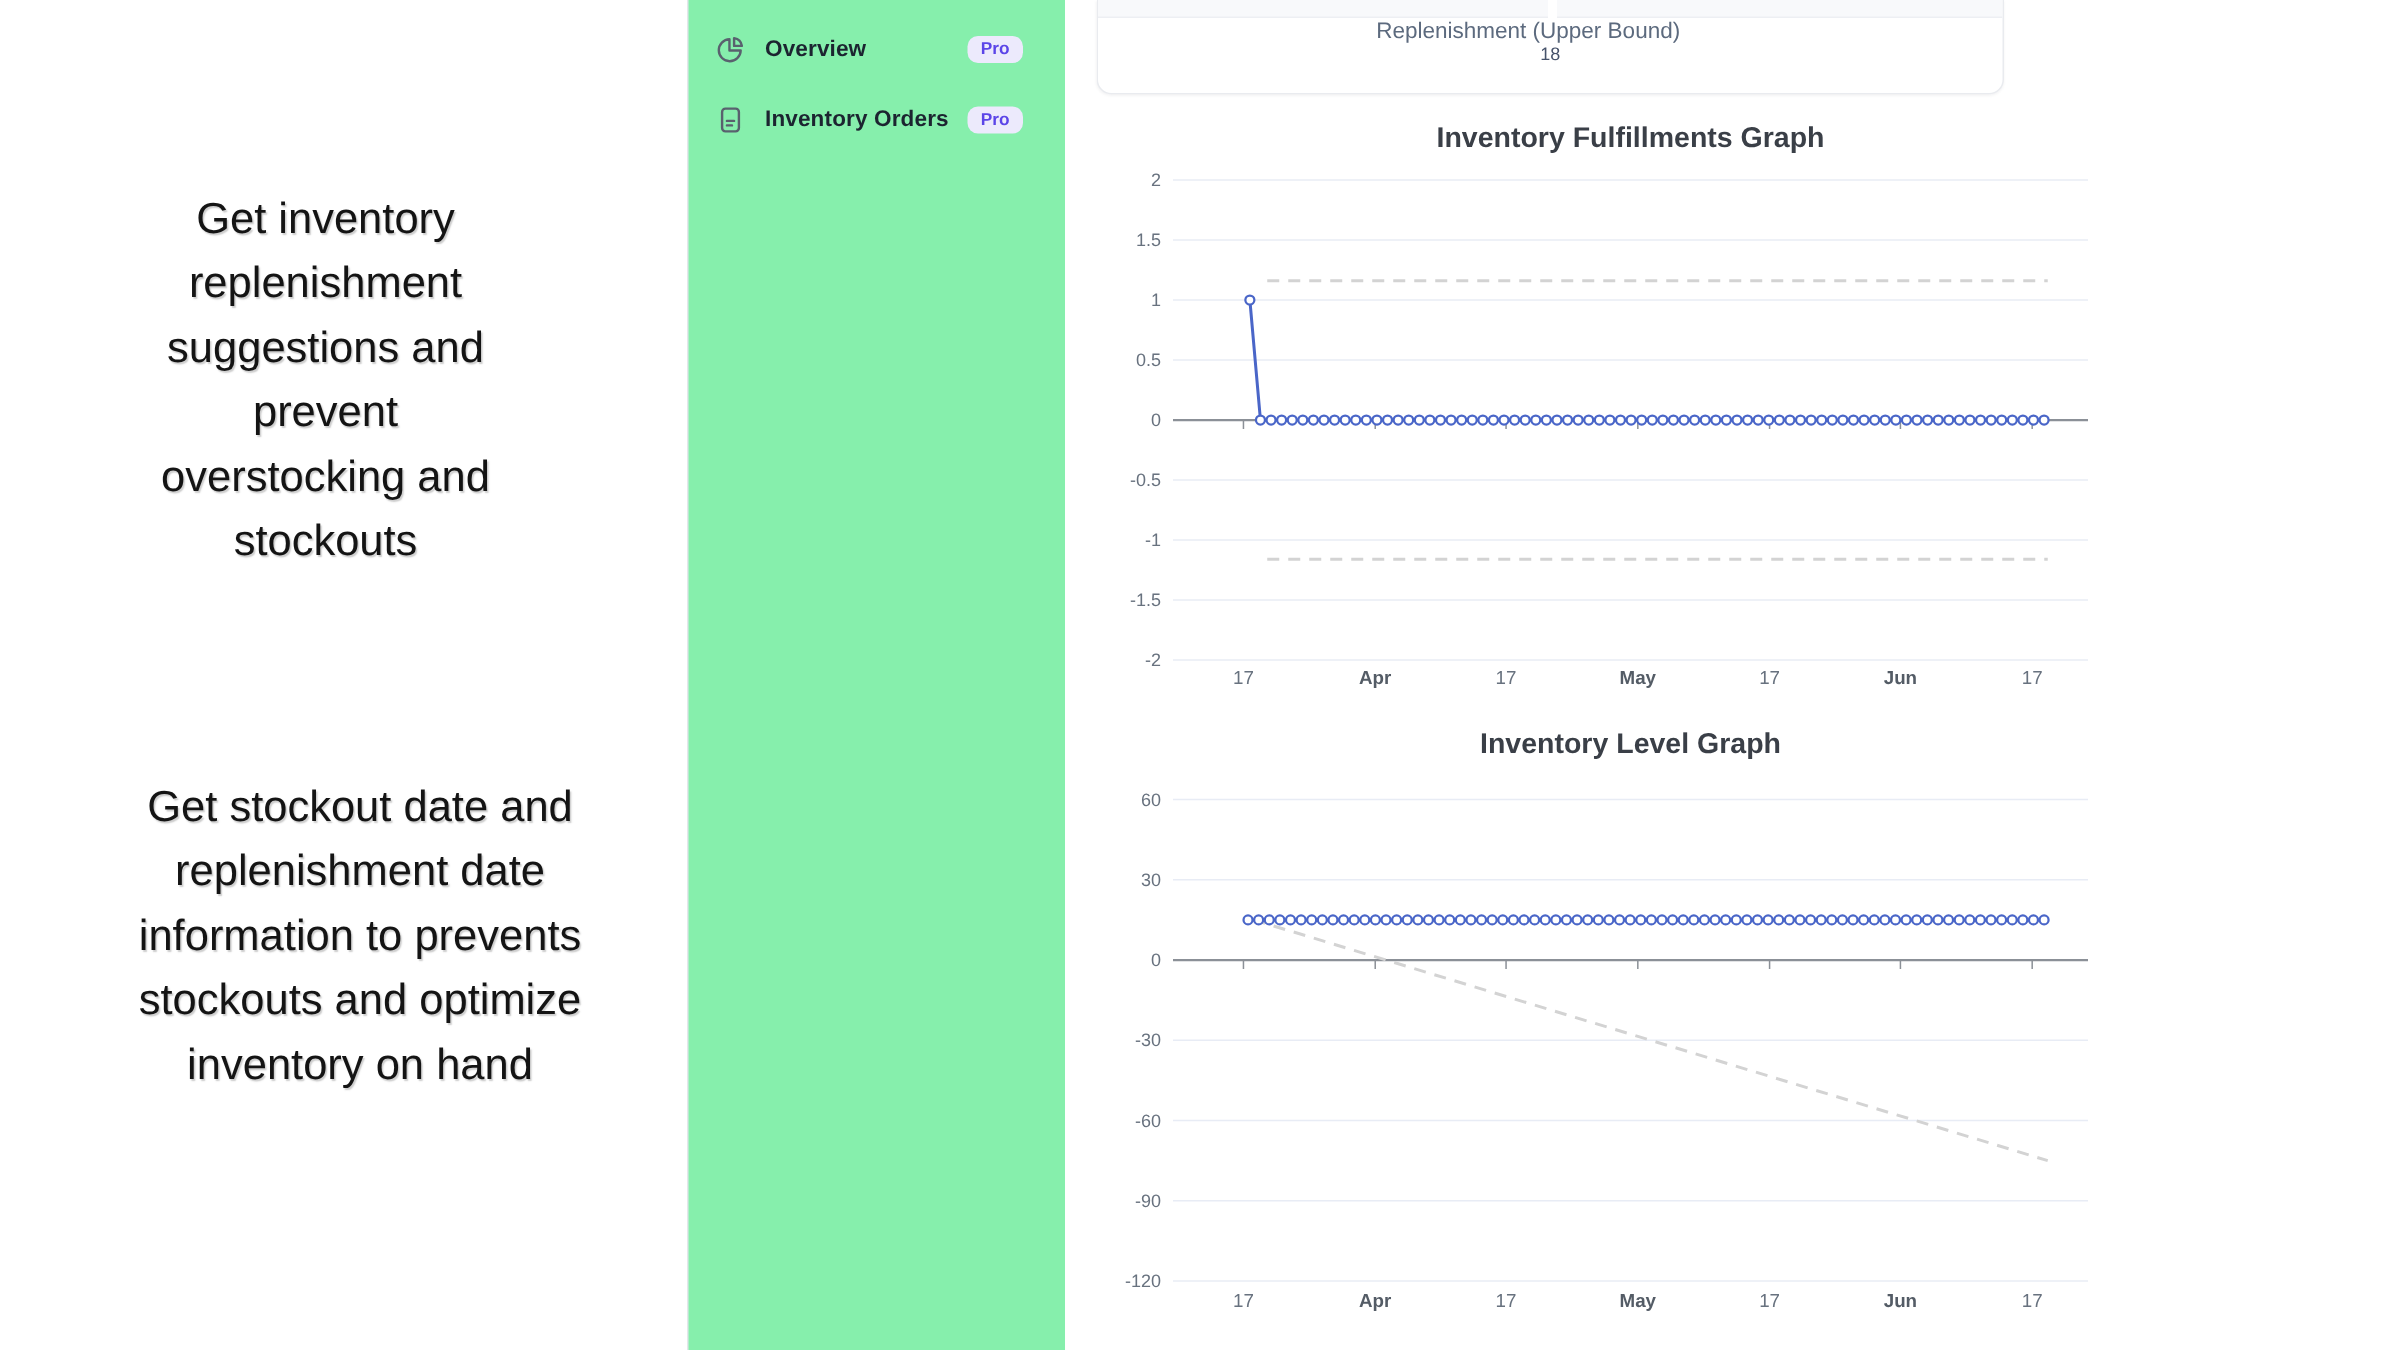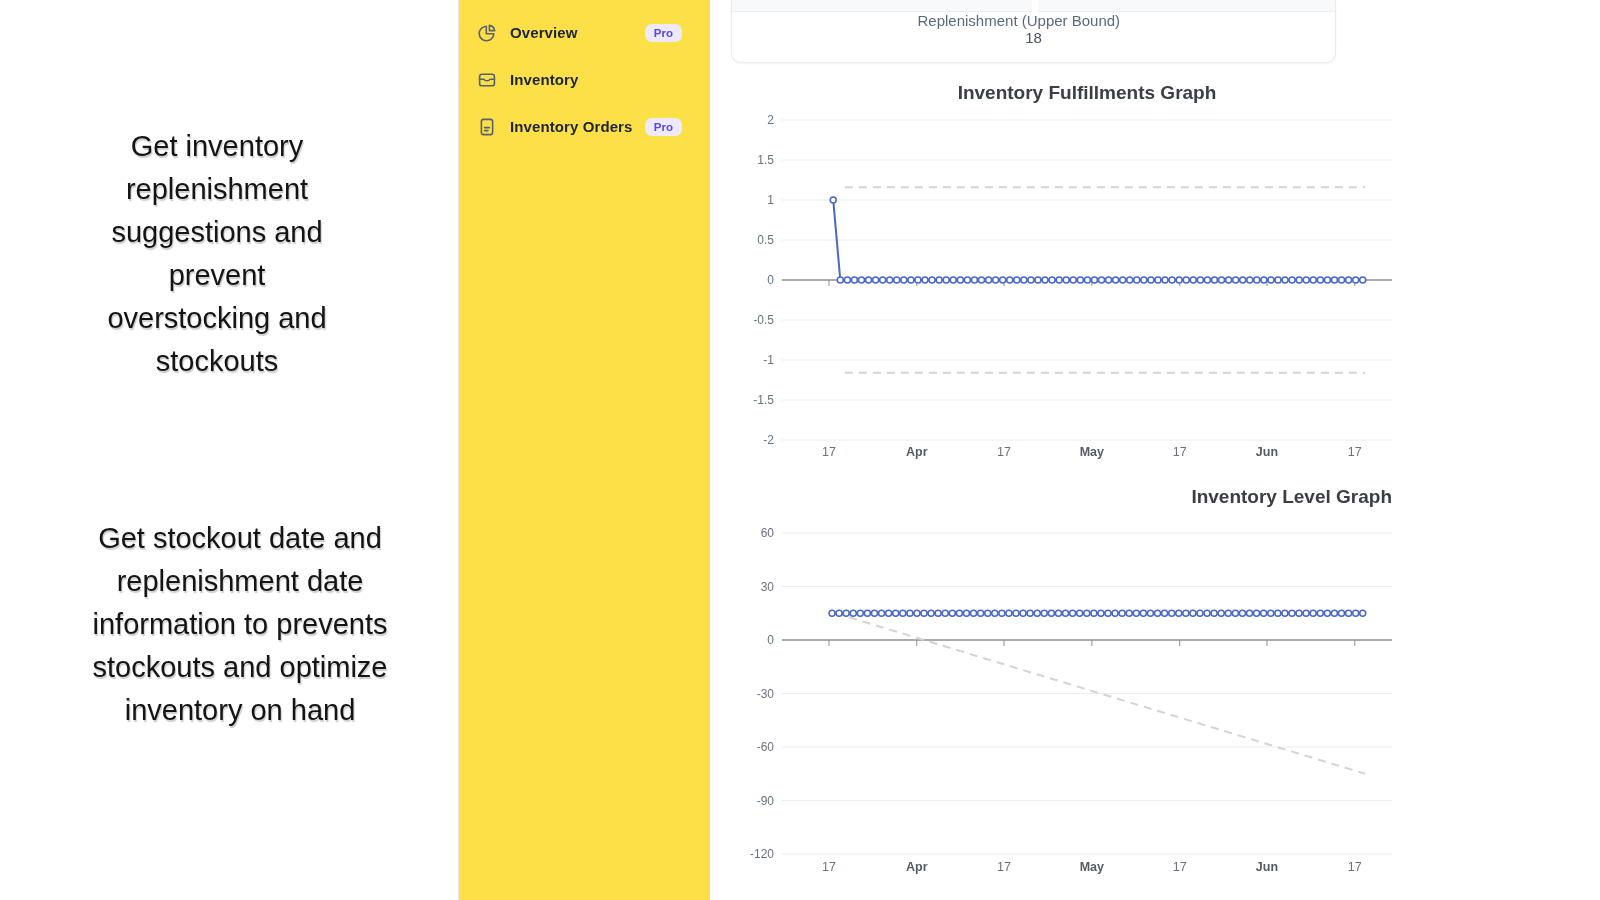--- a/index.html
+++ b/index.html
@@ -8,21 +8,21 @@
 
   
   .headline { position:absolute; text-align:center; white-space:pre-line;
               font-size:29px; line-height:43px; font-weight:400; color:#141414;
               text-shadow:1px 1.5px 1px rgba(110,110,110,0.35); }
   #headline1 { left:47px; top:125px; width:340px; }
   #headline2 { left:20px; top:517px; width:440px; }
 
   
   .sidebar { position:absolute; left:458px; top:0; width:252px; height:900px;
-             background:#fde047; border-left:1px solid #e4e6eb; }
+             background:#86efac; border-left:1px solid #e4e6eb; }
   .side-list { padding-top:9px; }
   .side-item { display:flex; align-items:center; height:47px;
                padding:0 28px 0 18px; cursor:pointer; }
   .sicon { width:20px; height:20px; flex:0 0 20px; margin-right:13px; color:#59616e; }
   .sicon svg { width:20px; height:20px; display:block; }
   .slabel { font-size:15px; font-weight:600; color:#1c2430; letter-spacing:0.1px; }
   .badge { margin-left:auto; font-size:11.5px; font-weight:700;
            padding:3px 9px; border-radius:7px; }
 
   
@@ -30,27 +30,27 @@
                 background:#ffffff; border:1px solid #e9ebef; border-top:none;
                 border-radius:0 0 10px 10px;
                 box-shadow:0 1px 2px rgba(16,24,40,0.05); overflow:hidden; }
   .thead-strip { display:flex; height:12px; }
   .thead-cell { background:#f8f9fb; border-bottom:1px solid #edeff3; }
   .thead-cell.l { width:300px; }
   .thead-gap  { width:6px; background:#ffffff; }
   .thead-cell.r { flex:1; }
   .trow { display:flex; align-items:center; height:50px;flex-direction:column; }
   .trow .lbl { width:300px; padding-left:34px; font-size:15px; color:#5c6a7e; }
-  .trow .val { flex:1; text-align:center; font-size:15px; color:#47536b; }
+  .trow .val { flex:1; text-align:center; font-size:12px; color:#47536b; }
 
   
   .chart-title { position:absolute; left:782px; width:610px; text-align:center;
                  font-size:19px; font-weight:700; color:#3a3f47; }
   #chart1-title { top:82px; }
-  #chart2-title { top:486px;text-align:right; }
+  #chart2-title { top:486px; }
   svg.chart { position:absolute; left:720px; overflow:visible;
               font-family:"Liberation Sans", sans-serif; }
   #chart1 { top:100px; width:700px; height:386px; }
   #chart2 { top:510px; width:700px; height:390px; }
 </style>
 </head>
 <body>
 
 <div id="headline1" class="headline">Get inventory
 replenishment
@@ -72,29 +72,20 @@
         <svg viewBox="0 0 20 20" fill="none" stroke="currentColor" stroke-width="1.6" stroke-linecap="round" stroke-linejoin="round">
           <path d="M9.3 3.2a7.3 7.3 0 1 0 7.5 7.5H9.3z"></path>
           <path d="M12.4 2.4a6.2 6.2 0 0 1 5.2 5.2h-5.2z"></path>
         </svg>
       </span>
       <span class="slabel">Overview</span>
       <span class="badge" style="background: rgb(236, 234, 252); color: rgb(91, 69, 232);">Pro</span>
     </div>
 
 
-    <div class="side-item">
-      <span class="sicon">
-        <svg viewBox="0 0 20 20" fill="none" stroke="currentColor" stroke-width="1.6" stroke-linecap="round" stroke-linejoin="round">
-          <rect x="2.6" y="4.2" width="14.8" height="11.6" rx="2.4"></rect>
-          <path d="M2.6 9.2h4.2c0.6 1 2 1.6 3.2 1.6s2.6-0.6 3.2-1.6h4.2"></path>
-        </svg>
-      </span>
-      <span class="slabel">Inventory</span>
-    </div>
 
     <div class="side-item">
       <span class="sicon">
         <svg viewBox="0 0 20 20" fill="none" stroke="currentColor" stroke-width="1.6" stroke-linecap="round" stroke-linejoin="round">
           <rect x="4.4" y="2.4" width="11.2" height="15.2" rx="2.2"></rect>
           <path d="M7.6 10.6h4.8M7.6 13.6h3.4"></path>
         </svg>
       </span>
       <span class="slabel">Inventory Orders</span>
       <span class="badge" style="background: rgb(236, 234, 252); color: rgb(91, 69, 232);">Pro</span>

